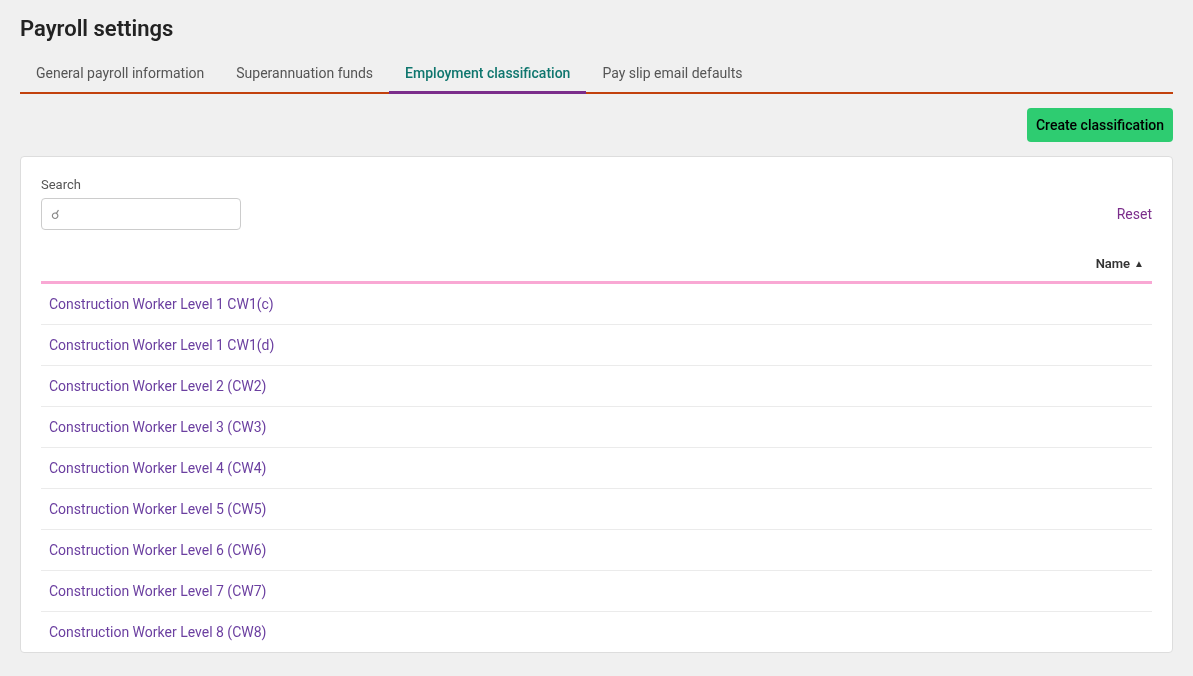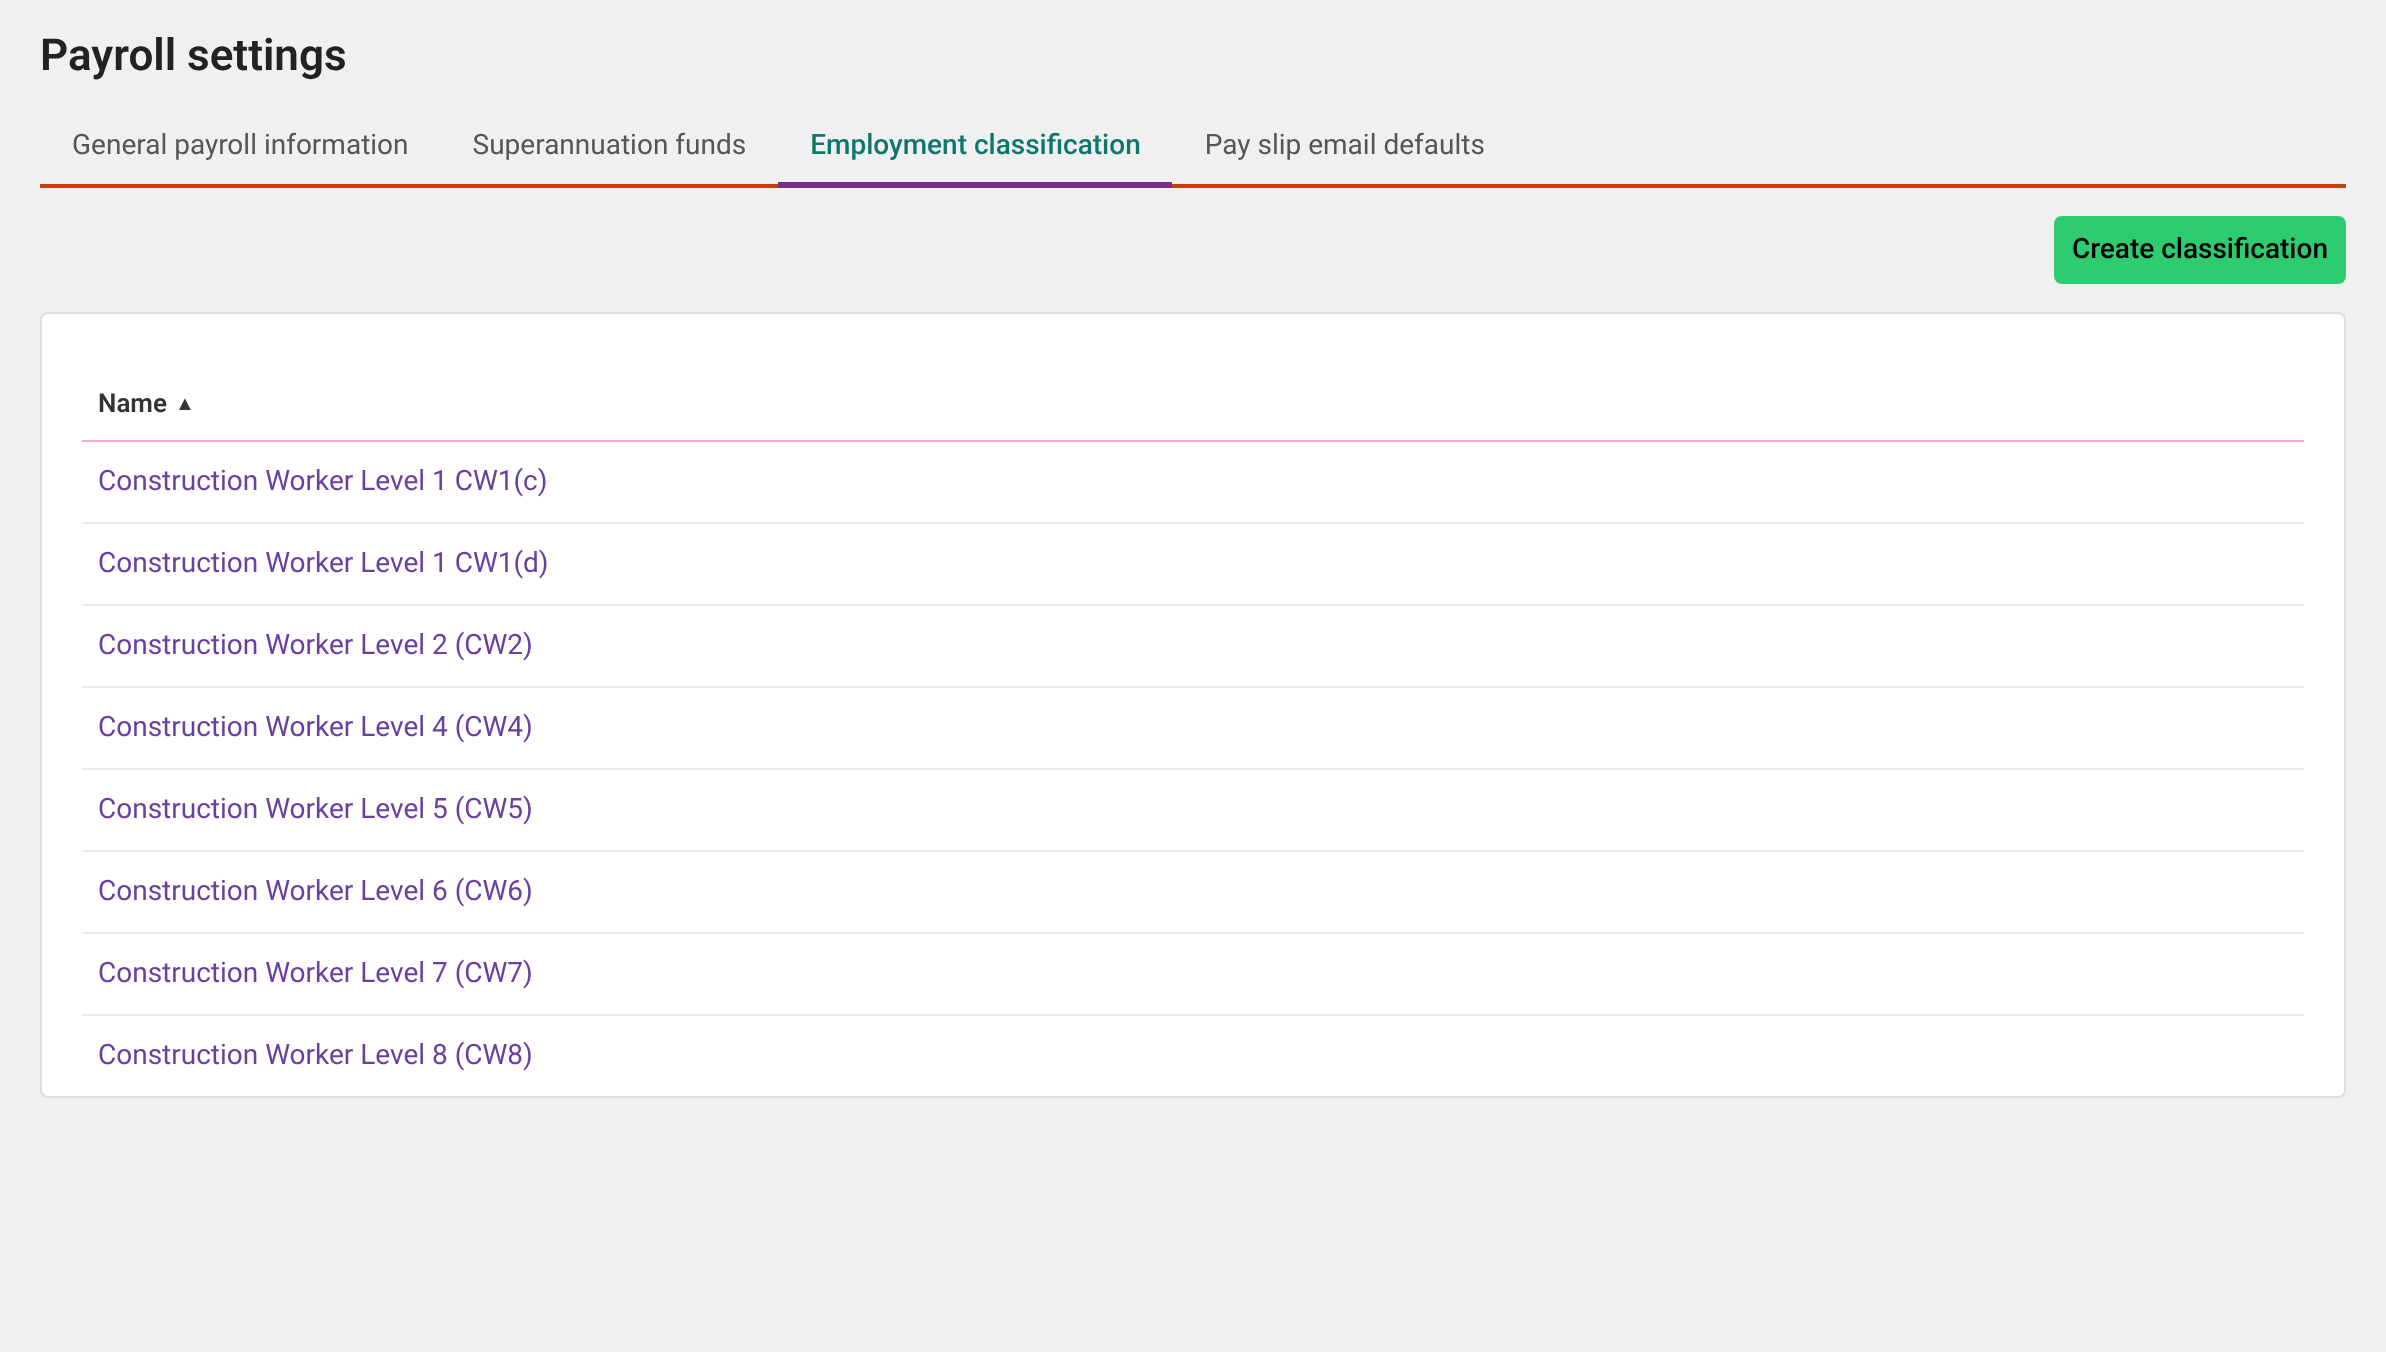--- a/index.html
+++ b/index.html
@@ -129,21 +129,22 @@
     }
 
     .table-section {
       margin-top: 8px;
     }
 
     .table-header {
       display: flex;
       align-items: center;
       padding: 10px 8px;
-      border-bottom: 1px solid #f9a8d4;
+      border-bottom: 3px solid #f9a8d4;
+      justify-content: flex-end;
     }
 
     .col-name {
       font-size: 13px;
       font-weight: 600;
       color: #333;
       display: flex;
       align-items: center;
       gap: 4px;
     }
@@ -182,40 +183,53 @@
     <div class="tab-item">Superannuation funds</div>
     <div class="tab-item active">Employment classification</div>
     <div class="tab-item">Pay slip email defaults</div>
   </div>
 
   <div class="toolbar">
     <button class="create-btn">Create classification</button>
   </div>
 
   <div class="content-card">
+    <div class="search-section">
+      <span class="search-label">Search</span>
+      <div class="search-row">
+        <div class="search-input-wrapper">
+          <span class="search-icon-inner">☌</span>
+          <input type="text" class="search-input" style="">
+        </div>
+        <a class="reset-link">Reset</a>
+      </div>
+    </div>
 
     <div class="table-section">
       <div class="table-header">
         <span class="col-name">
           <span>Name</span>
           <span class="sort-arrow">▲</span>
         </span>
       </div>
 
       <div id="table-rows-container">
       <div class="table-row">
             <a class="row-name" href="#">Construction Worker Level 1 CW1(c)</a>
           </div>
           <div class="table-row">
             <a class="row-name" href="#">Construction Worker Level 1 CW1(d)</a>
           </div>
           <div class="table-row">
             <a class="row-name" href="#">Construction Worker Level 2 (CW2)</a>
           </div>
           <div class="table-row">
+            <a class="row-name" href="#">Construction Worker Level 3 (CW3)</a>
+          </div>
+          <div class="table-row">
             <a class="row-name" href="#">Construction Worker Level 4 (CW4)</a>
           </div>
           <div class="table-row">
             <a class="row-name" href="#">Construction Worker Level 5 (CW5)</a>
           </div>
           <div class="table-row">
             <a class="row-name" href="#">Construction Worker Level 6 (CW6)</a>
           </div>
           <div class="table-row">
             <a class="row-name" href="#">Construction Worker Level 7 (CW7)</a>

